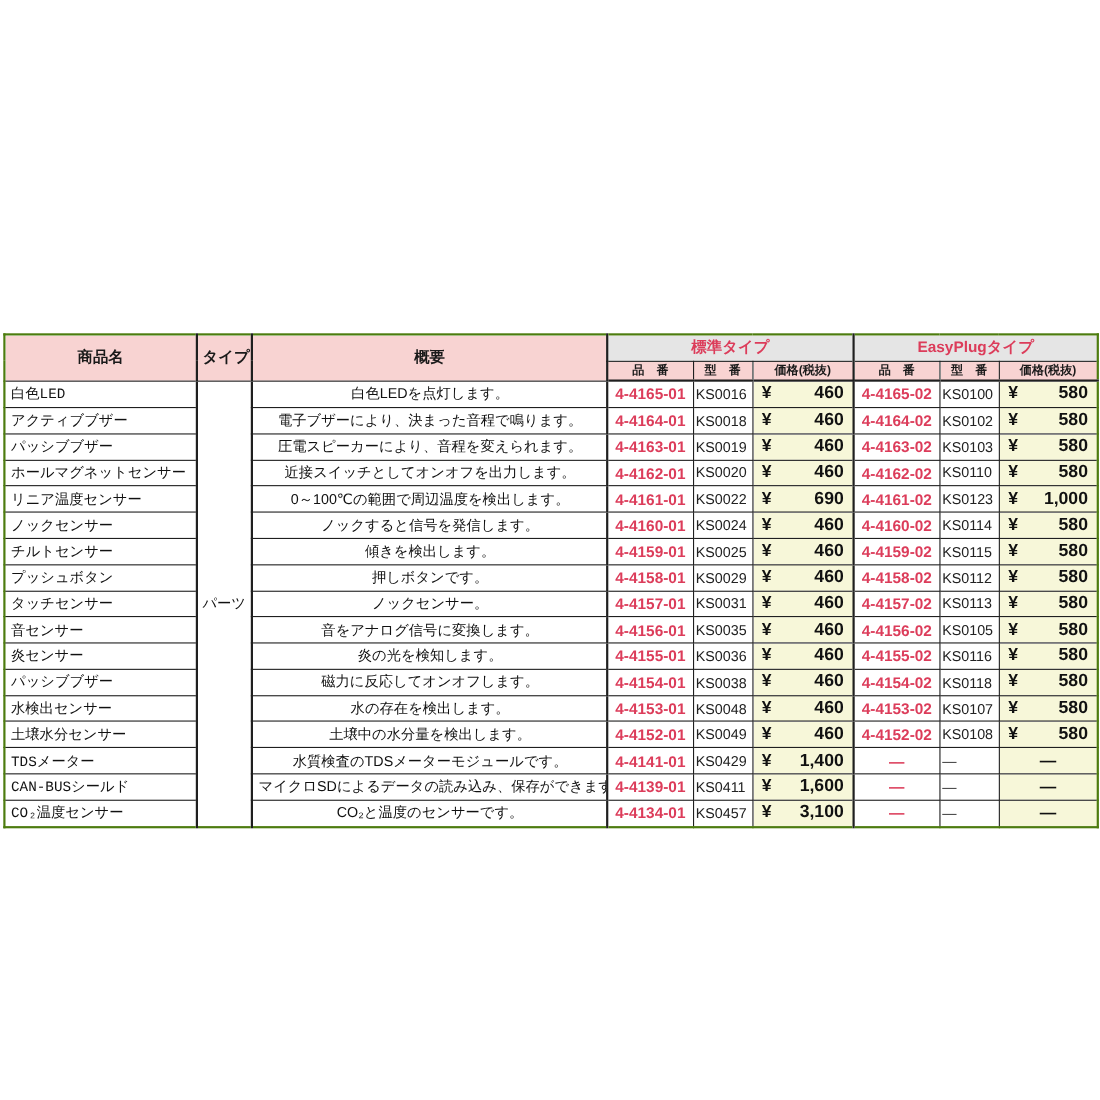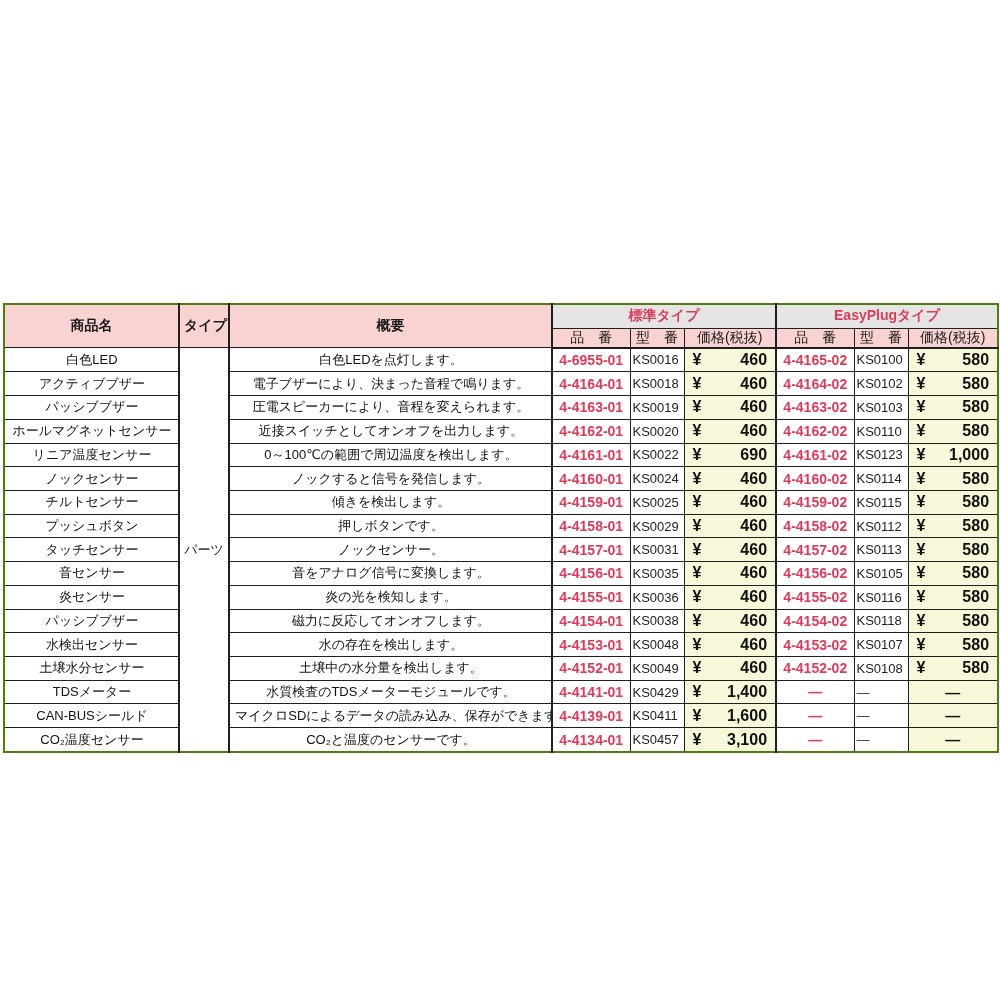--- a/index.html
+++ b/index.html
@@ -48,29 +48,29 @@
   }
   th.group-head {
     background: #e5e5e5;
     color: #dc3c5a;
     font-size: 14px;
     font-weight: 600;
     text-align: center;
   }
   th.sub-head {
     background: #f8d3d2;
-    font-size: 14px;
-    font-weight: 400;
+    font-size: 11px;
+    font-weight: 700;
     text-align: center;
     color: #1a1a1a;
   }
 
   
-  td.name-cell     { font-size: 13px; text-align: center; padding-left: 5px; }
-  td.type-cell     { font-size: 13px; text-align: center; }
+  td.name-cell     { font-size: 13px; text-align: left; padding-left: 5px; font-family: Liberation Mono, monospace; }
+  td.type-cell     { font-size: 13px; }
   td.overview-cell { font-size: 13px; text-align: center; padding-left: 5px; }
   td.part-cell {
     font-size: 14px;
     font-weight: 600;
     color: #dc3c5a;
     text-align: center;
     letter-spacing: 0;
   }
   td.model-cell { font-size: 13px; text-align: left; color: #222222; padding: 0 2px; }
   td.price-cell { background: #f7f7d9; padding: 0 8px; }
@@ -118,21 +118,21 @@
         <th class="sub-head">品　番</th>
         <th class="sub-head">型　番</th>
         <th class="sub-head">価格(税抜)</th>
       </tr>
     </thead>
     <tbody id="table-body">
         <tr>
       <td class="name-cell">白色LED</td>
       <td class="type-cell b2-left b2-right" rowspan="17">パーツ</td>
           <td class="overview-cell b2-left b2-right">白色LEDを点灯します。</td>
-      <td class="part-cell">4-6955-01</td>
+      <td class="part-cell">4-4165-01</td>
       <td class="model-cell">KS0016</td>
       <td class="price-cell b2-right">
             <div class="price-wrap">
               <span>¥</span>
               <span>460</span>
             </div>
           </td>
       <td class="part-cell">4-4165-02</td>
       <td class="model-cell">KS0100</td>
       <td class="price-cell">

